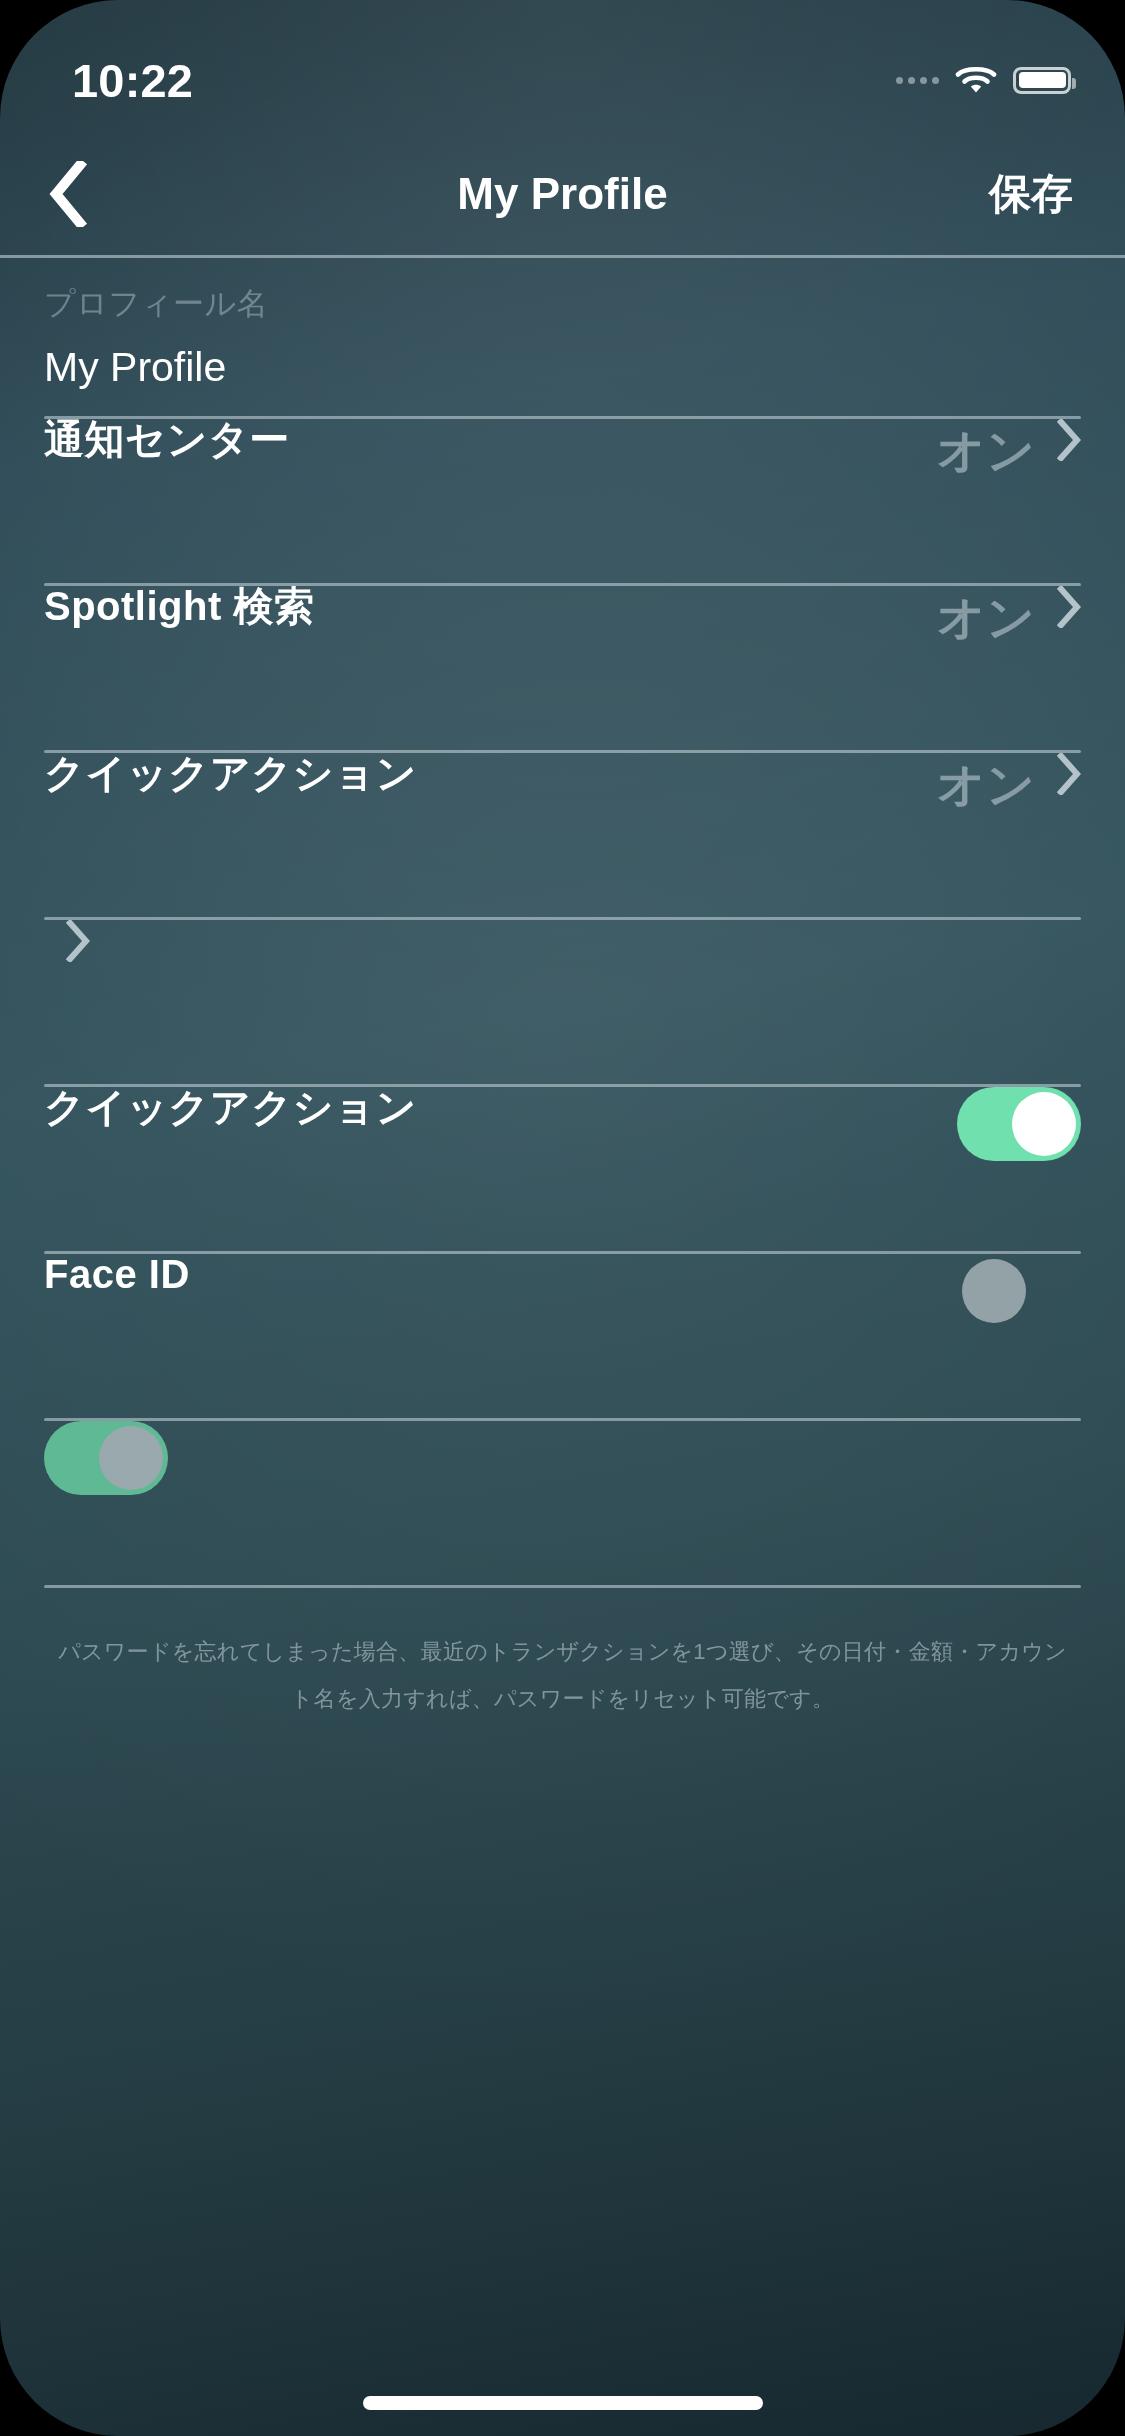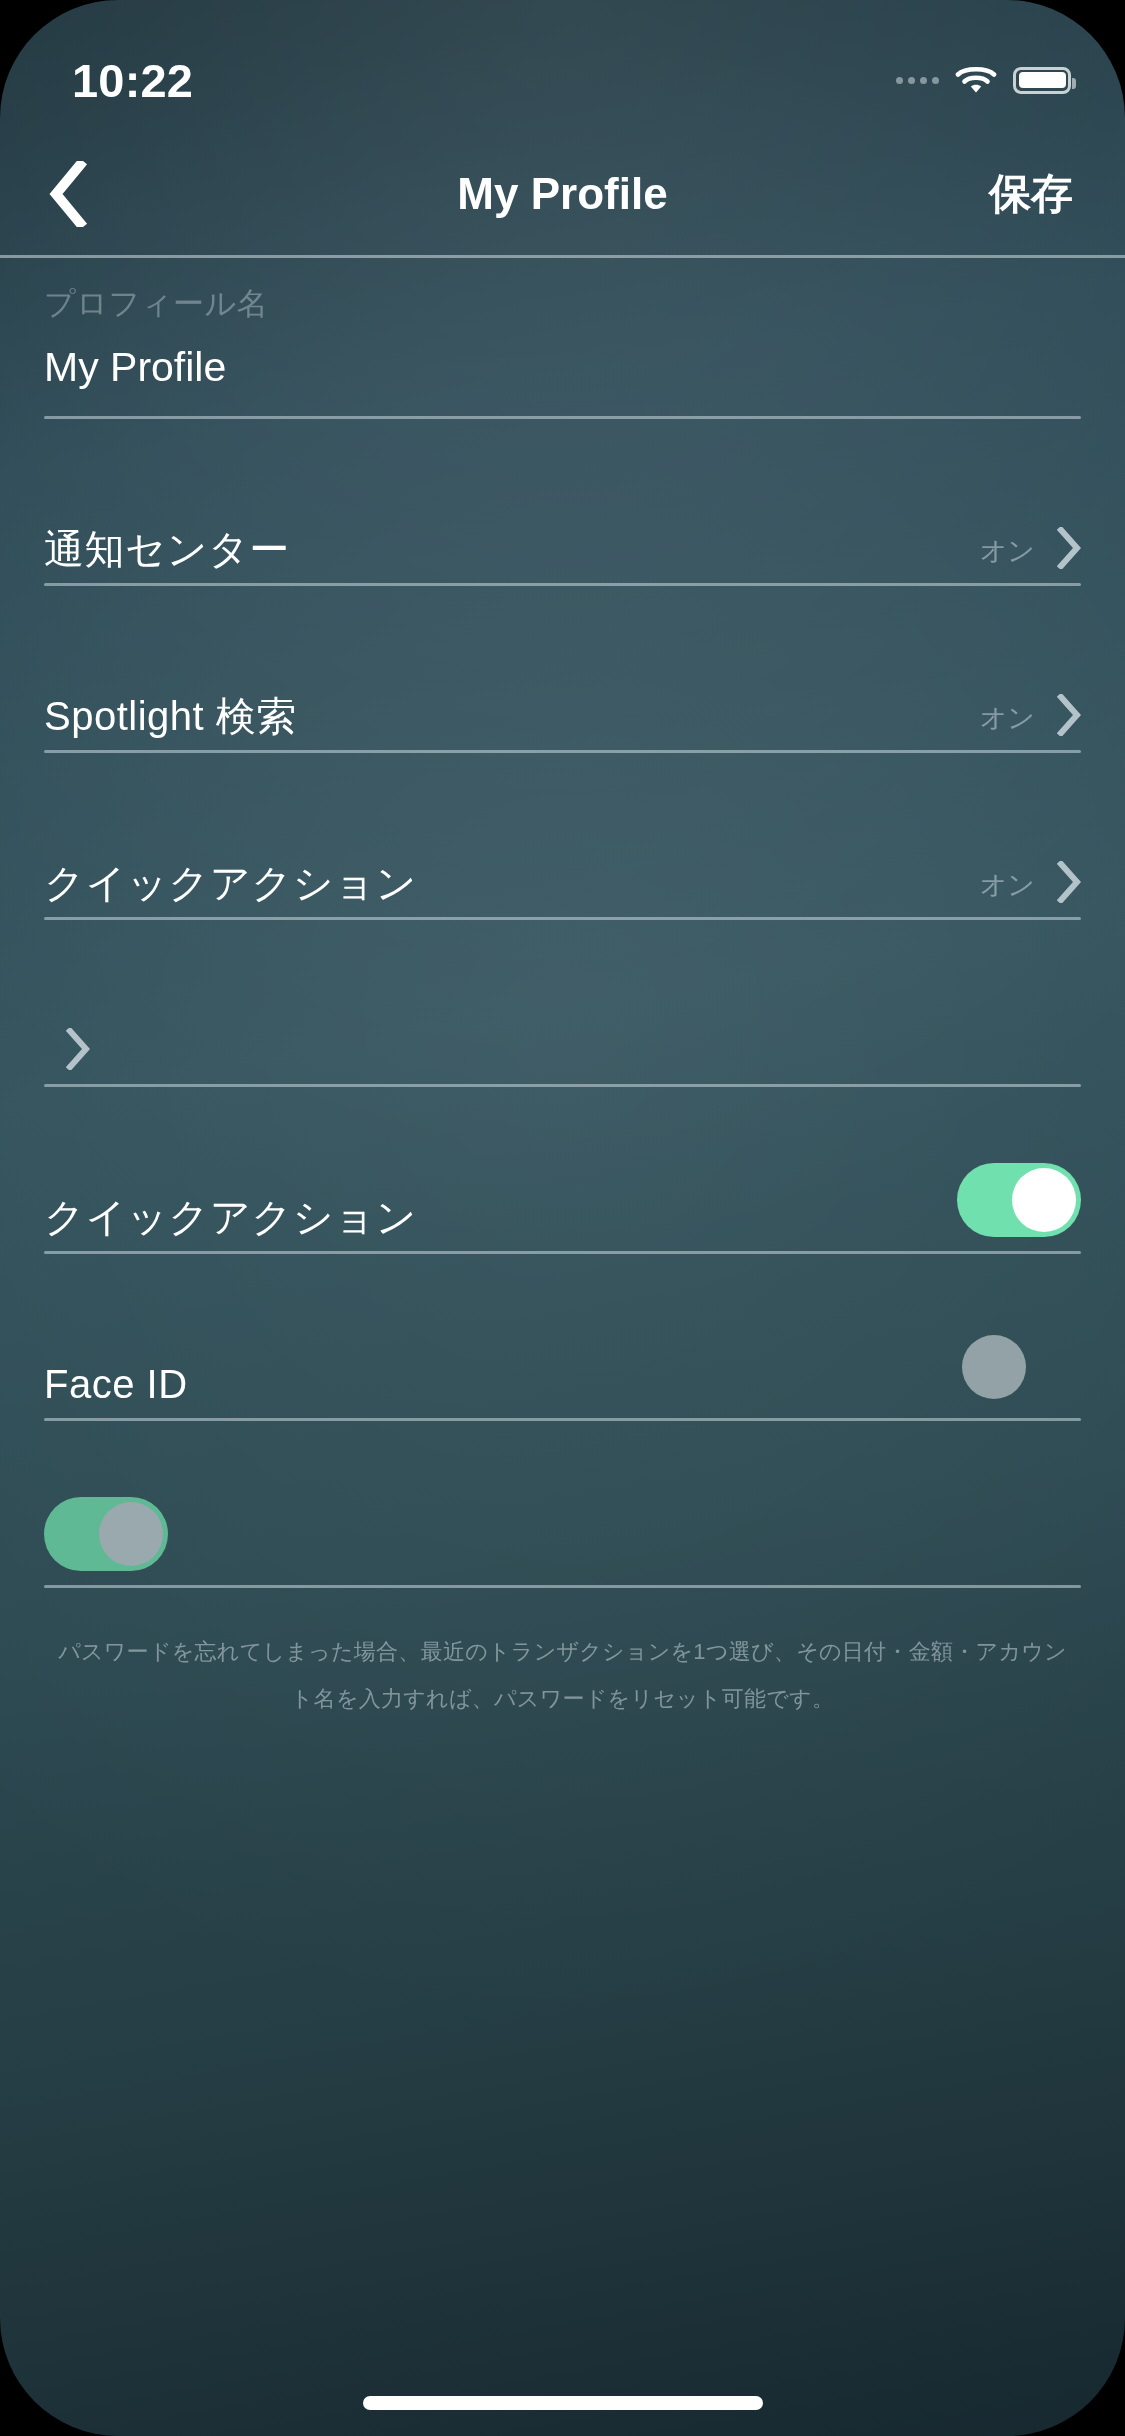--- a/index.html
+++ b/index.html
@@ -63,25 +63,25 @@
     letter-spacing:.5px;
   }
   .field-value{
     color:#ffffff;font-size:41px;line-height:70px;margin-top:6px;
   }
   .sep{
     height:3px;background:rgba(190,205,212,.60);
     margin:14px 44px 0 44px;border-radius:2px;
   }
   .row{
-    height:150px;display:flex;align-items:flex-end;
-    padding:0 44px;box-sizing:border-box;cursor:pointer;
+    height:150px;display:flex;align-items:flex-start;
+    padding:0 44px;box-sizing:border-box;cursor:pointer;font-weight:bold;
   }
   .row-label{color:#fff;font-size:40px;line-height:1;flex:1;letter-spacing:.5px;}
-  .row-value{color:rgba(198,212,218,.55);font-size:27px;margin-right:22px;margin-top:20px;}
+  .row-value{color:rgba(198,212,218,.55);font-size:48px;margin-right:22px;}
   .chev{width:24px;height:42px;display:block;flex:0 0 auto;}
   
   .switch{
     width:124px;height:74px;border-radius:37px;position:relative;flex:0 0 auto;
     box-sizing:border-box;
   }
   .switch .knob{
     position:absolute;top:5px;width:64px;height:64px;border-radius:50%;
   }
   .switch.on{background:#6fe0ae;}

